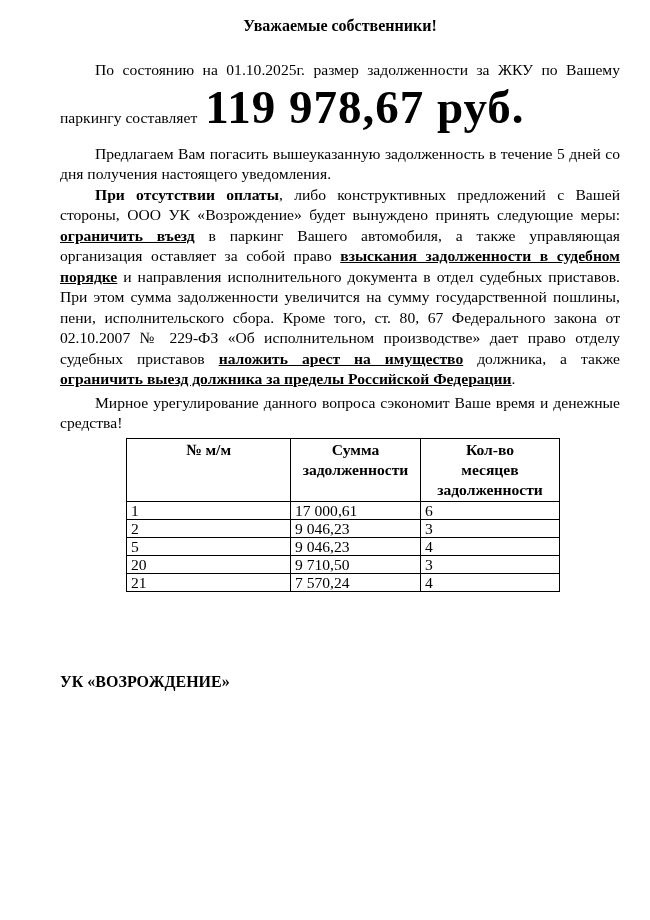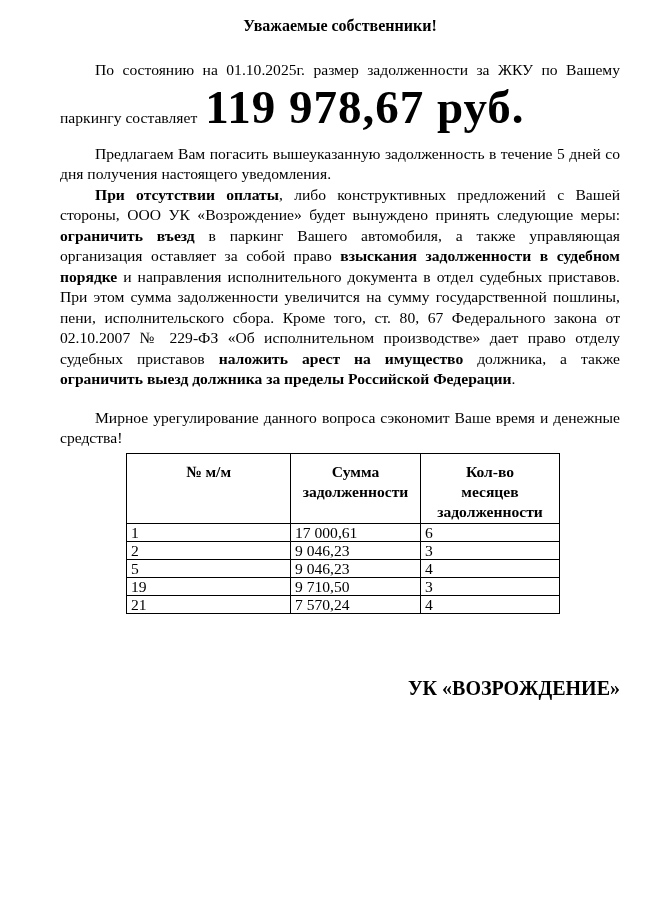--- a/index.html
+++ b/index.html
@@ -38,57 +38,57 @@
     white-space: nowrap;
   }
   .amount-prefix { font-size: 15.6px; }
   .amount-big {
     font-size: 47px;
     font-weight: bold;
     letter-spacing: 1px;
     margin-left: 8px;
   }
   .b { font-weight: bold; margin-top: 9px; }
-  .bu { font-weight: bold; }
-  .peaceful { margin-top: 18px; }
+  .bu { font-weight: bold; text-decoration: underline; }
+  .peaceful { margin-top: 3px; }
   table.debt {
     border-collapse: collapse;
     table-layout: fixed;
     margin: 4px 0 0 66px;
     width: 433px;
     font-size: 15.6px;
   }
   table.debt col.c1 { width: 164px; }
   table.debt col.c2 { width: 130px; }
   table.debt col.c3 { width: 139px; }
   table.debt th, table.debt td {
     border: 1px solid #000000;
     padding: 0;
     overflow: hidden;
   }
   table.debt th {
     font-weight: bold;
     text-align: center;
     vertical-align: top;
     line-height: 20px;
-    padding-top: 8px;
+    padding-top: 1px;
     height: 61px;
   }
   table.debt td {
     height: 17px;
     line-height: 17px;
     padding-left: 4px;
     text-align: left;
     vertical-align: middle;
   }
   .signature {
-    margin-top: 64px;
-    text-align: right;
+    margin-top: 80px;
+    text-align: left;
     font-weight: bold;
-    font-size: 20px;
+    font-size: 16px;
   }
 </style>
 </head>
 <body>
 
 <div class="page">
 
   <div class="title">Уважаемые собственники!</div>
 
   <div class="first-line">По состоянию на 01.10.2025г. размер задолженности за ЖКУ по Вашему</div>
@@ -135,21 +135,21 @@
         <td>2</td>
         <td>9 046,23</td>
         <td>3</td>
       </tr>
       <tr>
         <td>5</td>
         <td>9 046,23</td>
         <td>4</td>
       </tr>
       <tr>
-        <td>19</td>
+        <td>20</td>
         <td>9 710,50</td>
         <td>3</td>
       </tr>
       <tr>
         <td>21</td>
         <td>7 570,24</td>
         <td>4</td>
       </tr>
     </tbody>
   </table>

